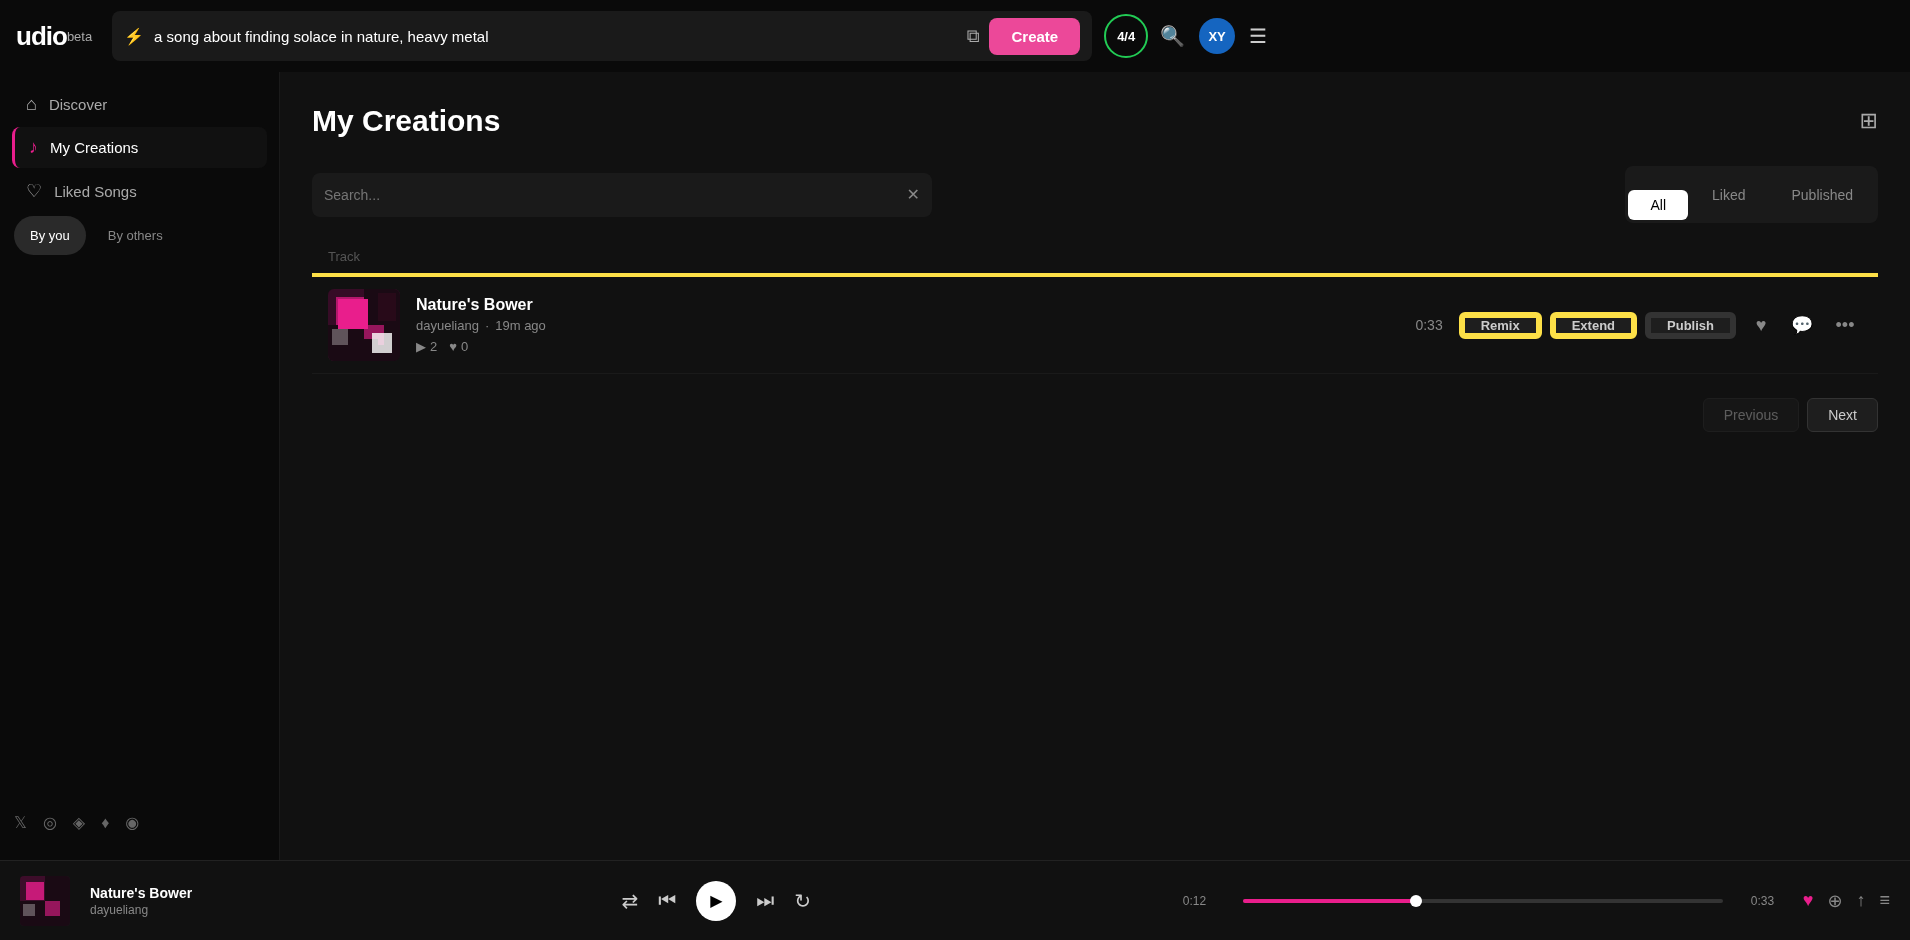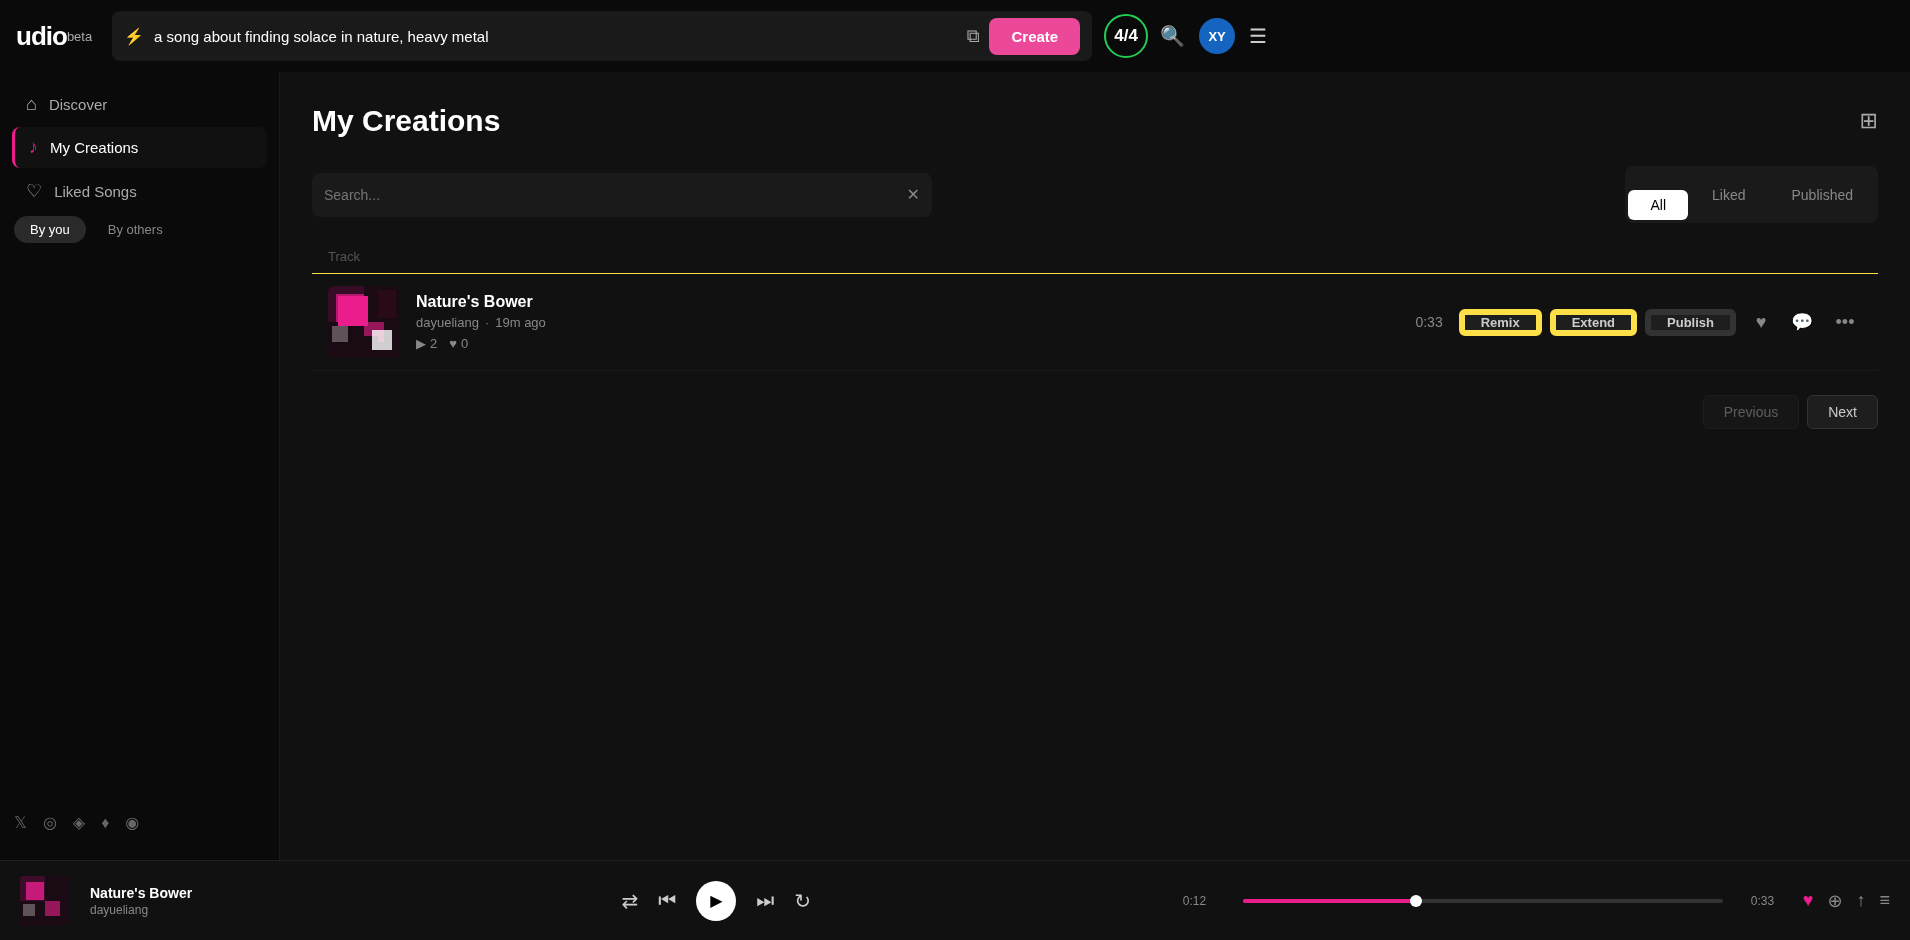--- a/index.html
+++ b/index.html
@@ -79,21 +79,21 @@
       cursor: pointer;
     }
     .credits-badge {
       width: 44px;
       height: 44px;
       border-radius: 50%;
       border: 2.5px solid #22cc55;
       display: flex;
       align-items: center;
       justify-content: center;
-      font-size: 17px;
+      font-size: 13px;
       font-weight: 600;
       color: #fff;
       flex-shrink: 0;
     }
     .topbar-icons {
       display: flex;
       align-items: center;
       gap: 14px;
     }
     .topbar-icon {
@@ -163,21 +163,21 @@
       padding: 16px 26px 8px;
       font-weight: 600;
     }
     .playlist-toggle {
       display: flex;
       gap: 6px;
       padding: 0 14px;
       margin-top: 4px;
     }
     .toggle-btn {
-      padding: 6px 16px;
+      padding: 12px 16px;
       border-radius: 20px;
       font-size: 13px;
       font-weight: 500;
       cursor: pointer;
       border: none;
     }
     .toggle-btn.active {
       background: #2a2a2a;
       color: #fff;
     }
@@ -511,21 +511,21 @@
       content: '';
       position: absolute;
       bottom: 8px; right: 8px;
       width: 20px; height: 20px;
       background: #fff;
       opacity: 0.8;
     }
 
     .track-header-row {
       padding: 8px 16px;
-      border-bottom: 1px solid #fde047;
+      border-bottom: 4px solid #fde047;
     }
     .track-header-label {
       font-size: 13px;
       color: #555;
     }
   </style>
 </head>
 <body>
 
 <div class="topbar">

